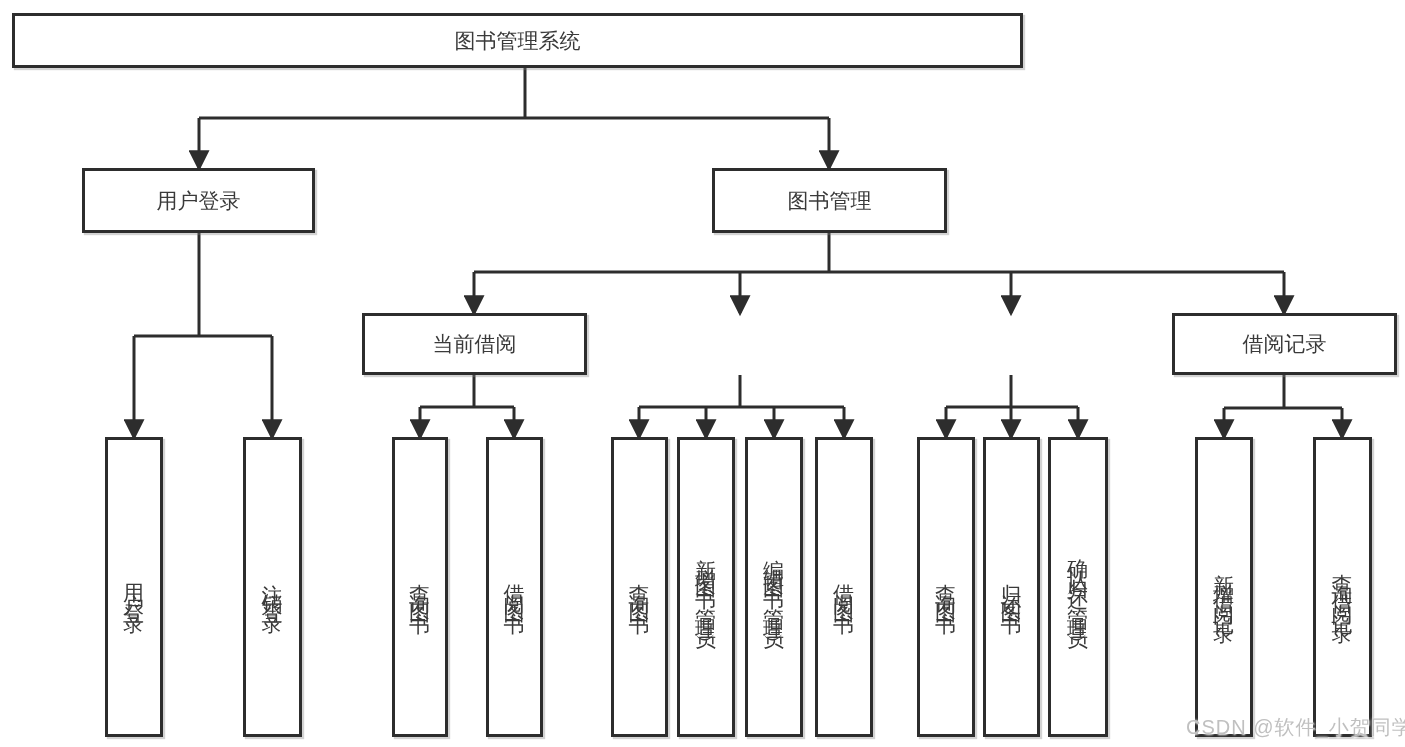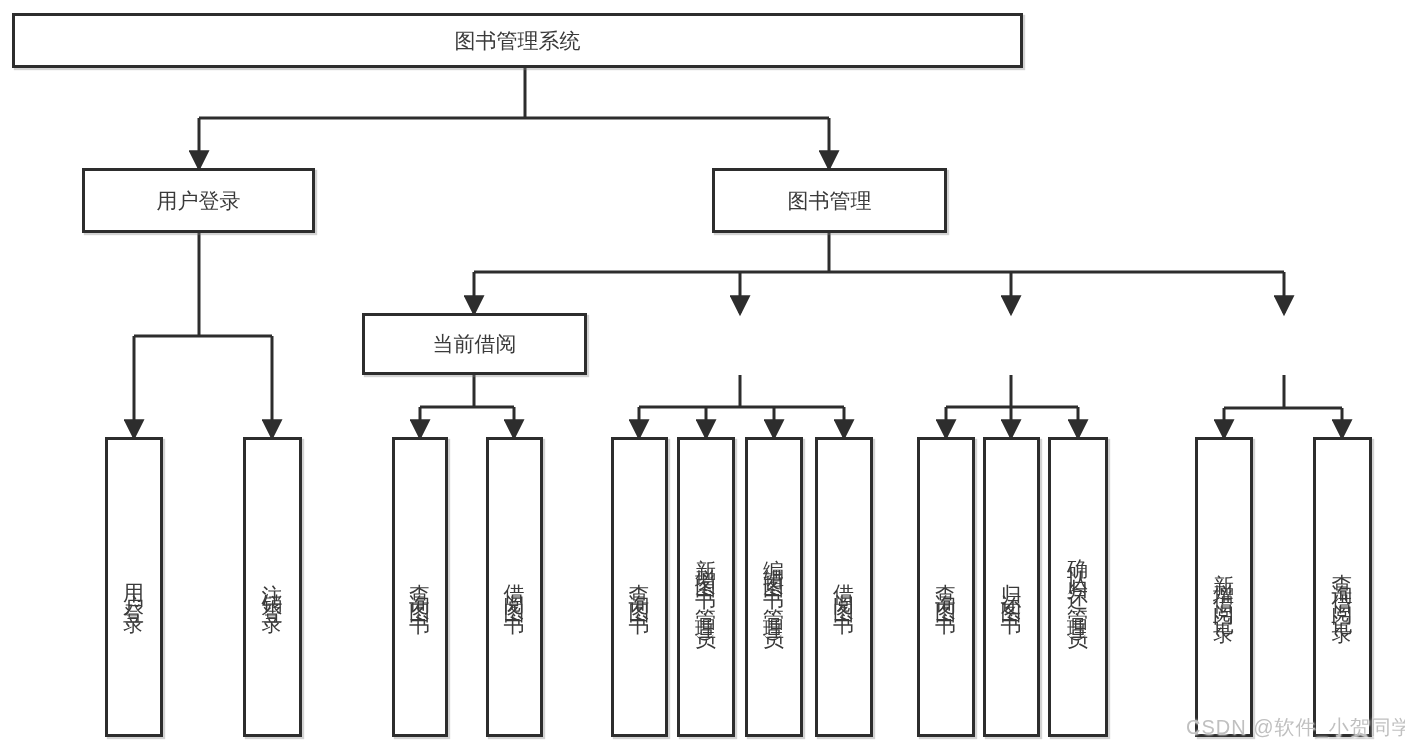--- a/index.html
+++ b/index.html
@@ -152,20 +152,21 @@
       <line class="c" x1="1342" y1="408" x2="1342" y2="437" marker-end="url(#arrowhead)"></line>
     </g>
   </svg>
 
   <div class="node n-root">图书管理系统</div>
 
   <div class="node n-userlogin">用户登录</div>
   <div class="node n-bookmgmt">图书管理</div>
 
   <div class="node n-recommend">当前借阅</div>
+  <div class="node n-records">借阅记录</div>
 
   <div class="node vnode leaf v1">用户登录</div>
   <div class="node vnode leaf v2">注销登录</div>
 
   <div class="node vnode leaf v3">查询图书</div>
   <div class="node vnode leaf v4">借阅图书</div>
 
   <div class="node vnode leaf v5">查询图书</div>
   <div class="node vnode leaf v6">新增图书（管理员）</div>
   <div class="node vnode leaf v7">编辑图书（管理员）</div>

